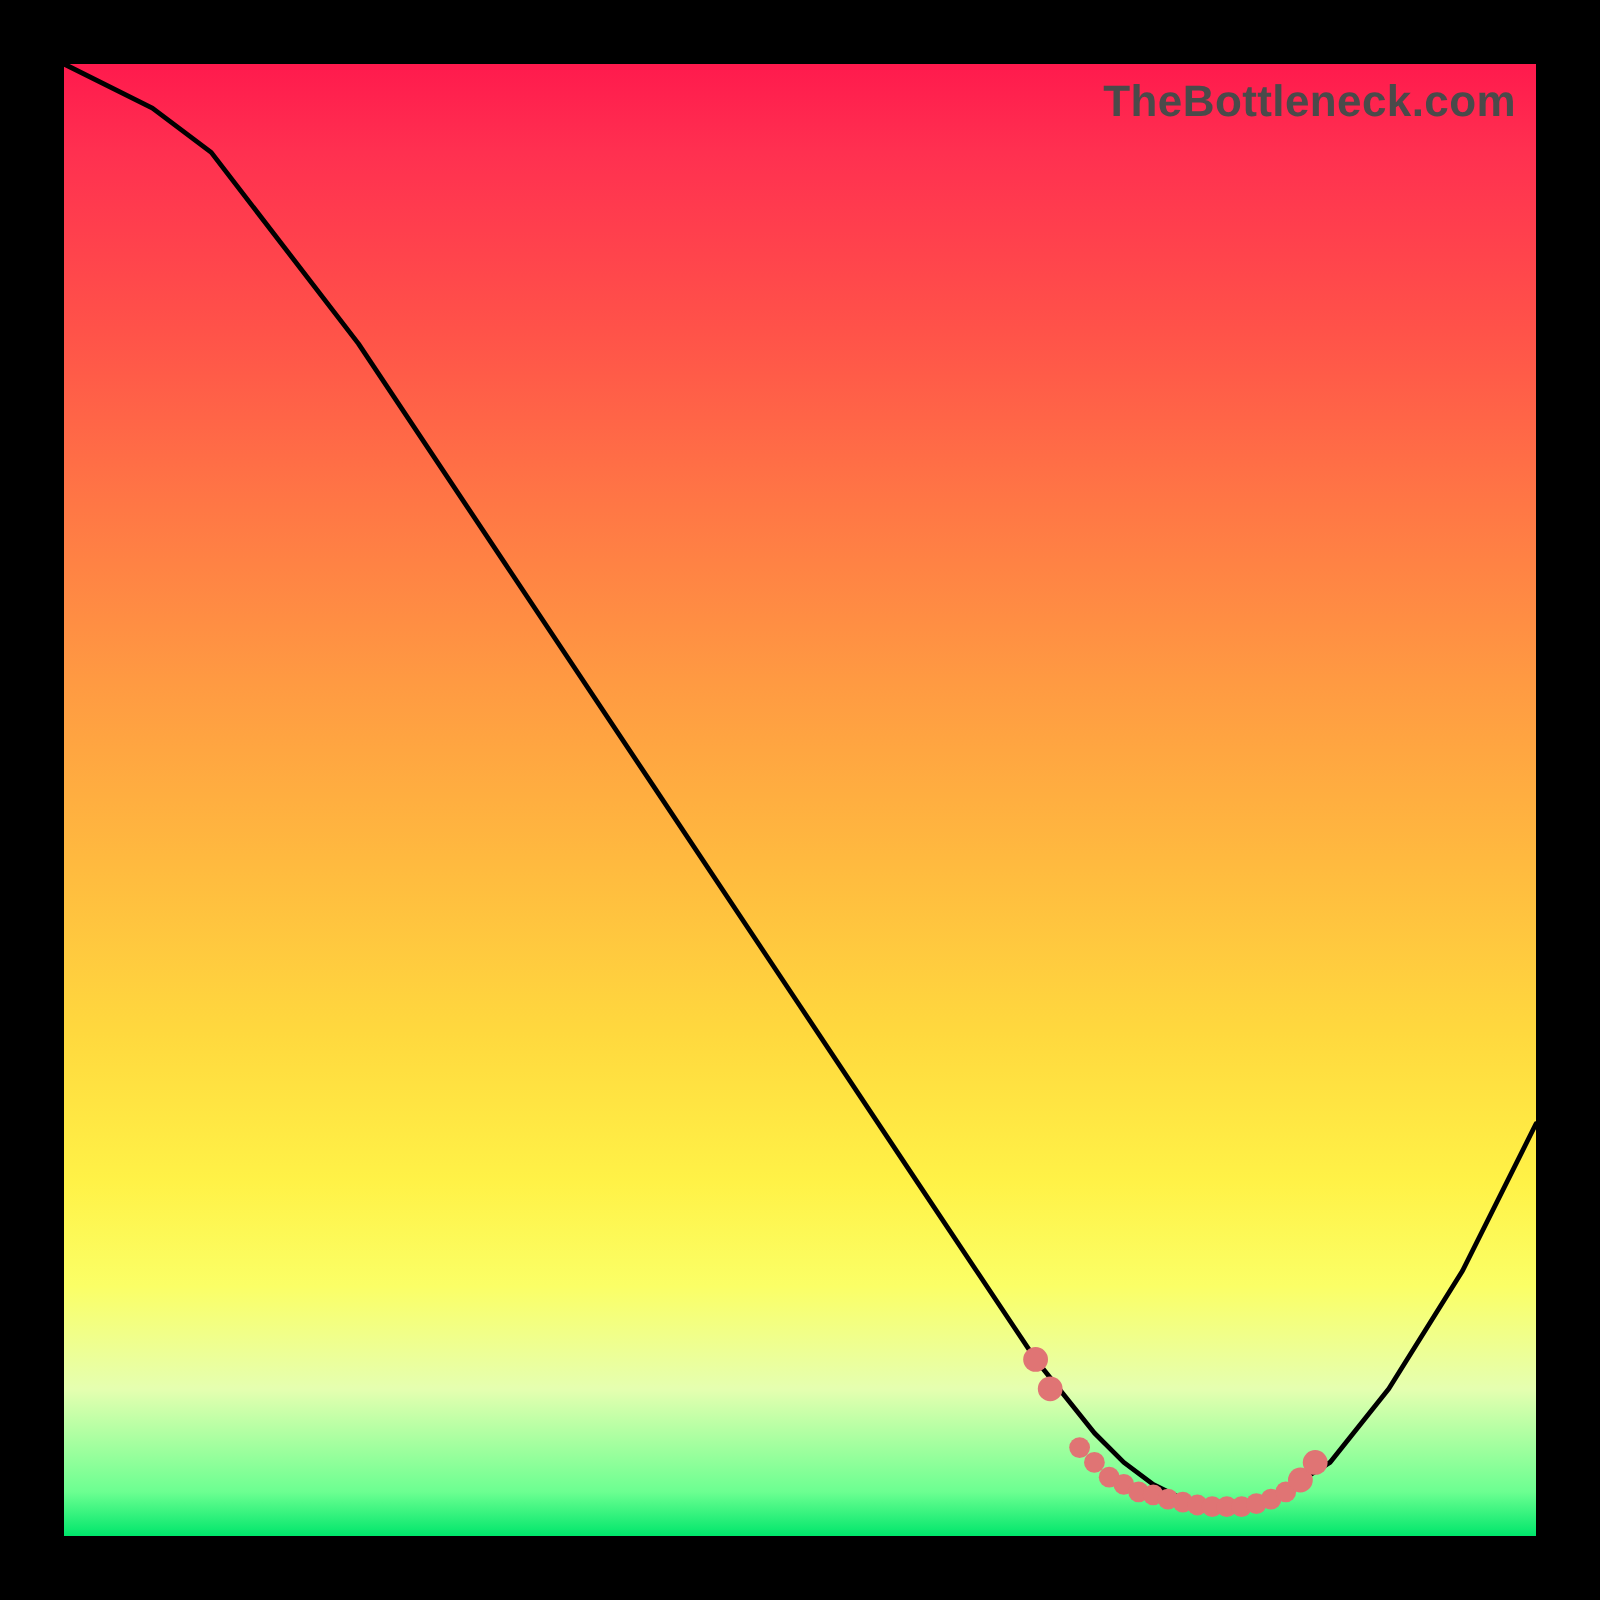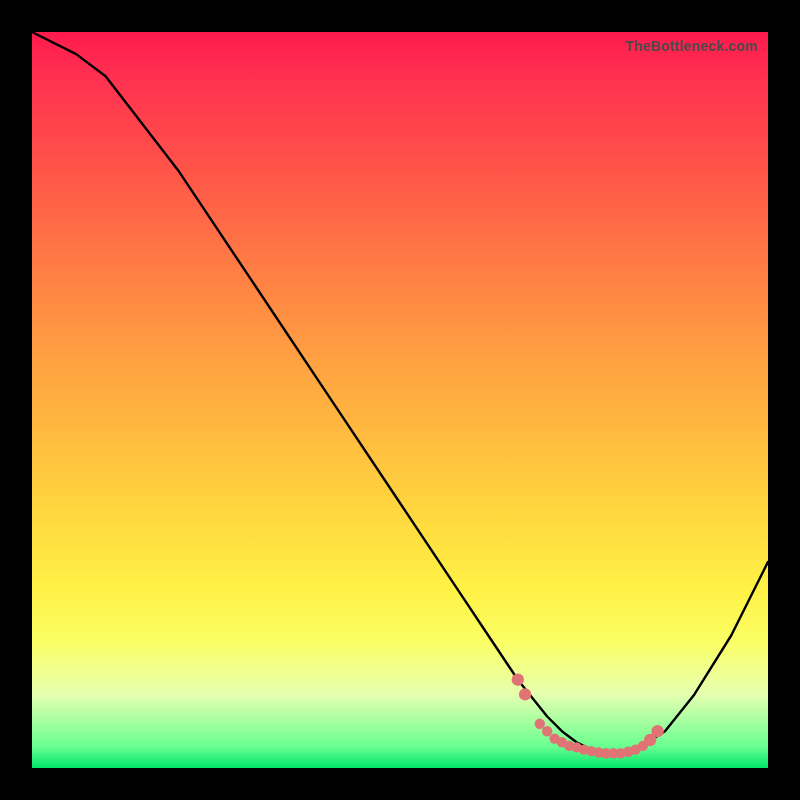--- a/index.html
+++ b/index.html
@@ -37,21 +37,21 @@
       #e5ffb0 90%,
       #6cff91 97%,
       #00e66b 100%
     );
   }
   .watermark {
     position: absolute;
     top: 6px;
     right: 10px;
     font-family: Arial, Helvetica, sans-serif;
-    font-size: 14px;
+    font-size: 22px;
     font-weight: 600;
     color: #4a4a4a;
     letter-spacing: 0.2px;
     user-select: none;
     text-align: center;
   }
   svg.curve {
     position: absolute;
     left: 0;
     top: 0;

